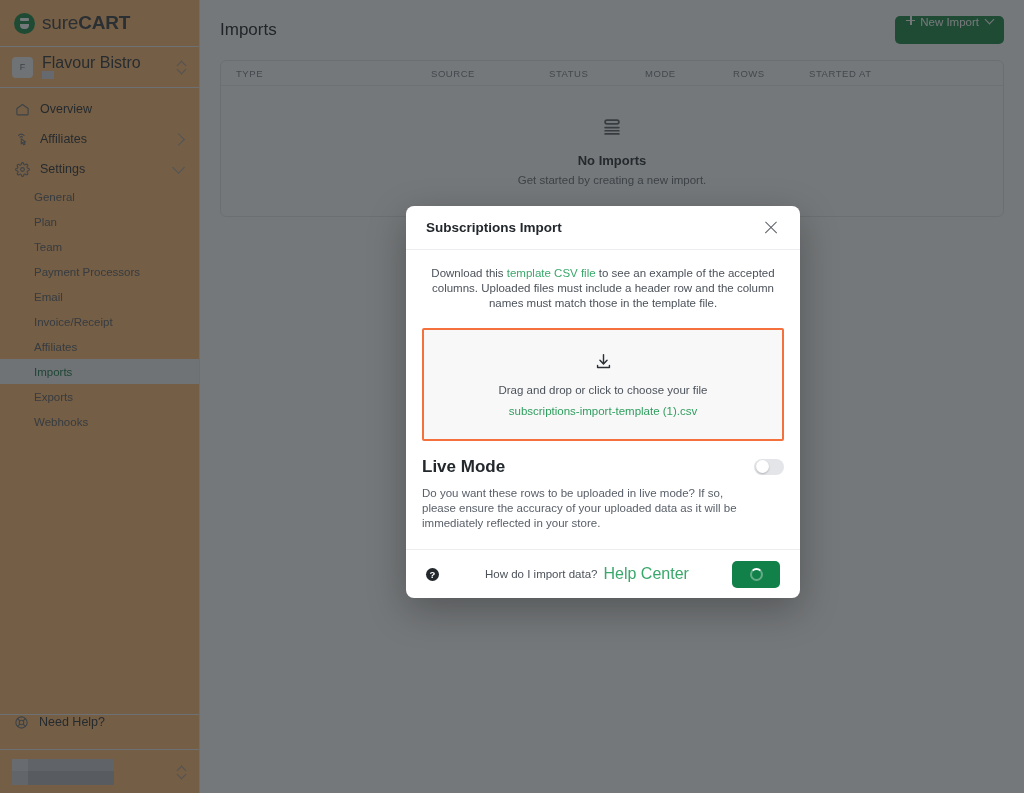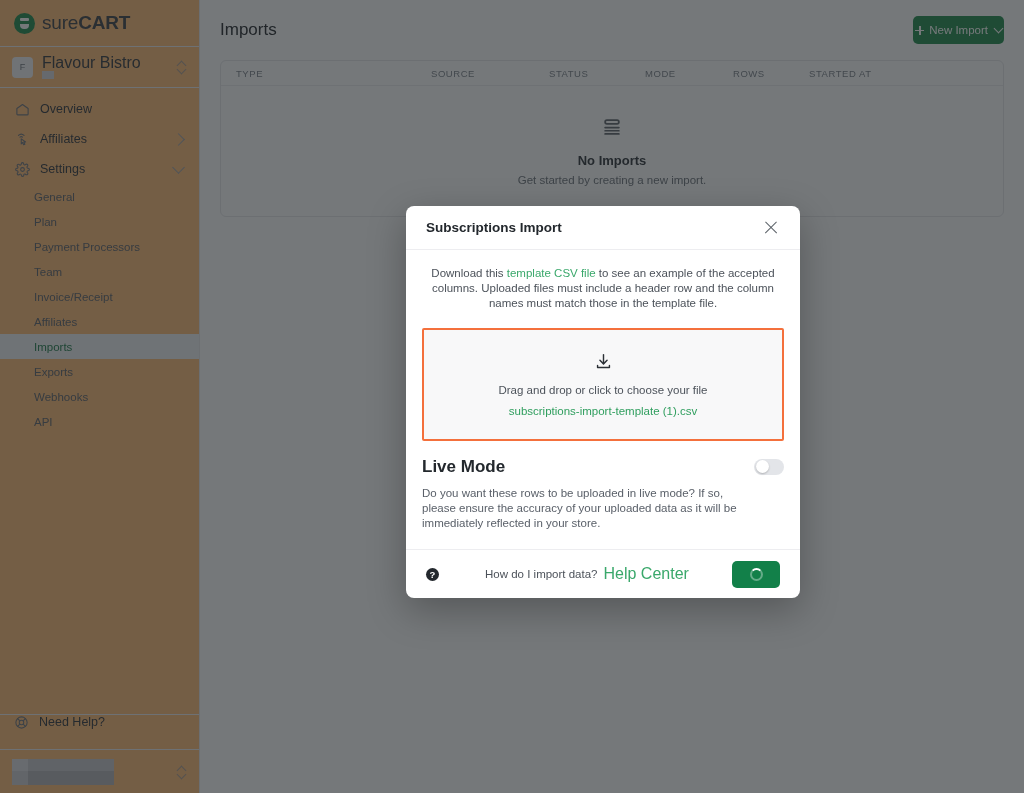--- a/index.html
+++ b/index.html
@@ -218,23 +218,22 @@
     font-weight: 400;
     color: #22262b;
   }
   .new-import-btn {
     margin-left: auto;
     height: 28px;
     background: #1D8A4B;
     color: #ffffff;
     border-radius: 5px;
     display: flex;
-    align-items: center;
     gap: 5px;
-    padding: 0 2px;
+    padding: 0 11px;
     font-size: 11.5px;
     cursor: pointer;
     border: none;
     font-family: "Liberation Sans", sans-serif;
   }
   .plus {
     width: 9px; height: 9px;
     position: relative;
     flex: 0 0 auto;
   }
@@ -511,28 +510,28 @@
               <path d="M19.4 15a1.6 1.6 0 0 0 .3 1.8l.1.1a2 2 0 1 1-2.8 2.8l-.1-.1a1.6 1.6 0 0 0-1.8-.3 1.6 1.6 0 0 0-1 1.5V21a2 2 0 1 1-4 0v-.1a1.6 1.6 0 0 0-1-1.5 1.6 1.6 0 0 0-1.8.3l-.1.1a2 2 0 1 1-2.8-2.8l.1-.1a1.6 1.6 0 0 0 .3-1.8 1.6 1.6 0 0 0-1.5-1H3a2 2 0 1 1 0-4h.1a1.6 1.6 0 0 0 1.5-1 1.6 1.6 0 0 0-.3-1.8l-.1-.1a2 2 0 1 1 2.8-2.8l.1.1a1.6 1.6 0 0 0 1.8.3H9a1.6 1.6 0 0 0 1-1.5V3a2 2 0 1 1 4 0v.1a1.6 1.6 0 0 0 1 1.5 1.6 1.6 0 0 0 1.8-.3l.1-.1a2 2 0 1 1 2.8 2.8l-.1.1a1.6 1.6 0 0 0-.3 1.8V9a1.6 1.6 0 0 0 1.5 1H21a2 2 0 1 1 0 4h-.1a1.6 1.6 0 0 0-1.5 1z"></path>
             </svg>
         </span>
         <span class="lbl">Settings</span>
         <span class="chev down"></span>
       </div>
 
       <div class="sub-nav">
         <div class="sub-item">General</div>
         <div class="sub-item">Plan</div>
+        <div class="sub-item">Team</div>
         <div class="sub-item">Payment Processors</div>
-        <div class="sub-item">Team</div>
+        <div class="sub-item">Email</div>
         <div class="sub-item">Invoice/Receipt</div>
         <div class="sub-item">Affiliates</div>
         <div class="sub-item active">Imports</div>
         <div class="sub-item">Exports</div>
         <div class="sub-item">Webhooks</div>
-        <div class="sub-item">API</div>
       </div>
     </div>
 
     <div class="sidebar-foot">
       <div class="help-row">
         <span class="ico">
           <svg width="15" height="15" viewBox="0 0 24 24" fill="none" stroke="#6c727a" stroke-width="1.7">
               <circle cx="12" cy="12" r="9"></circle>
               <circle cx="12" cy="12" r="3.6"></circle>
               <path d="M5.6 5.6 9.4 9.4M14.6 14.6l3.8 3.8M18.4 5.6 14.6 9.4M9.4 14.6l-3.8 3.8"></path>

